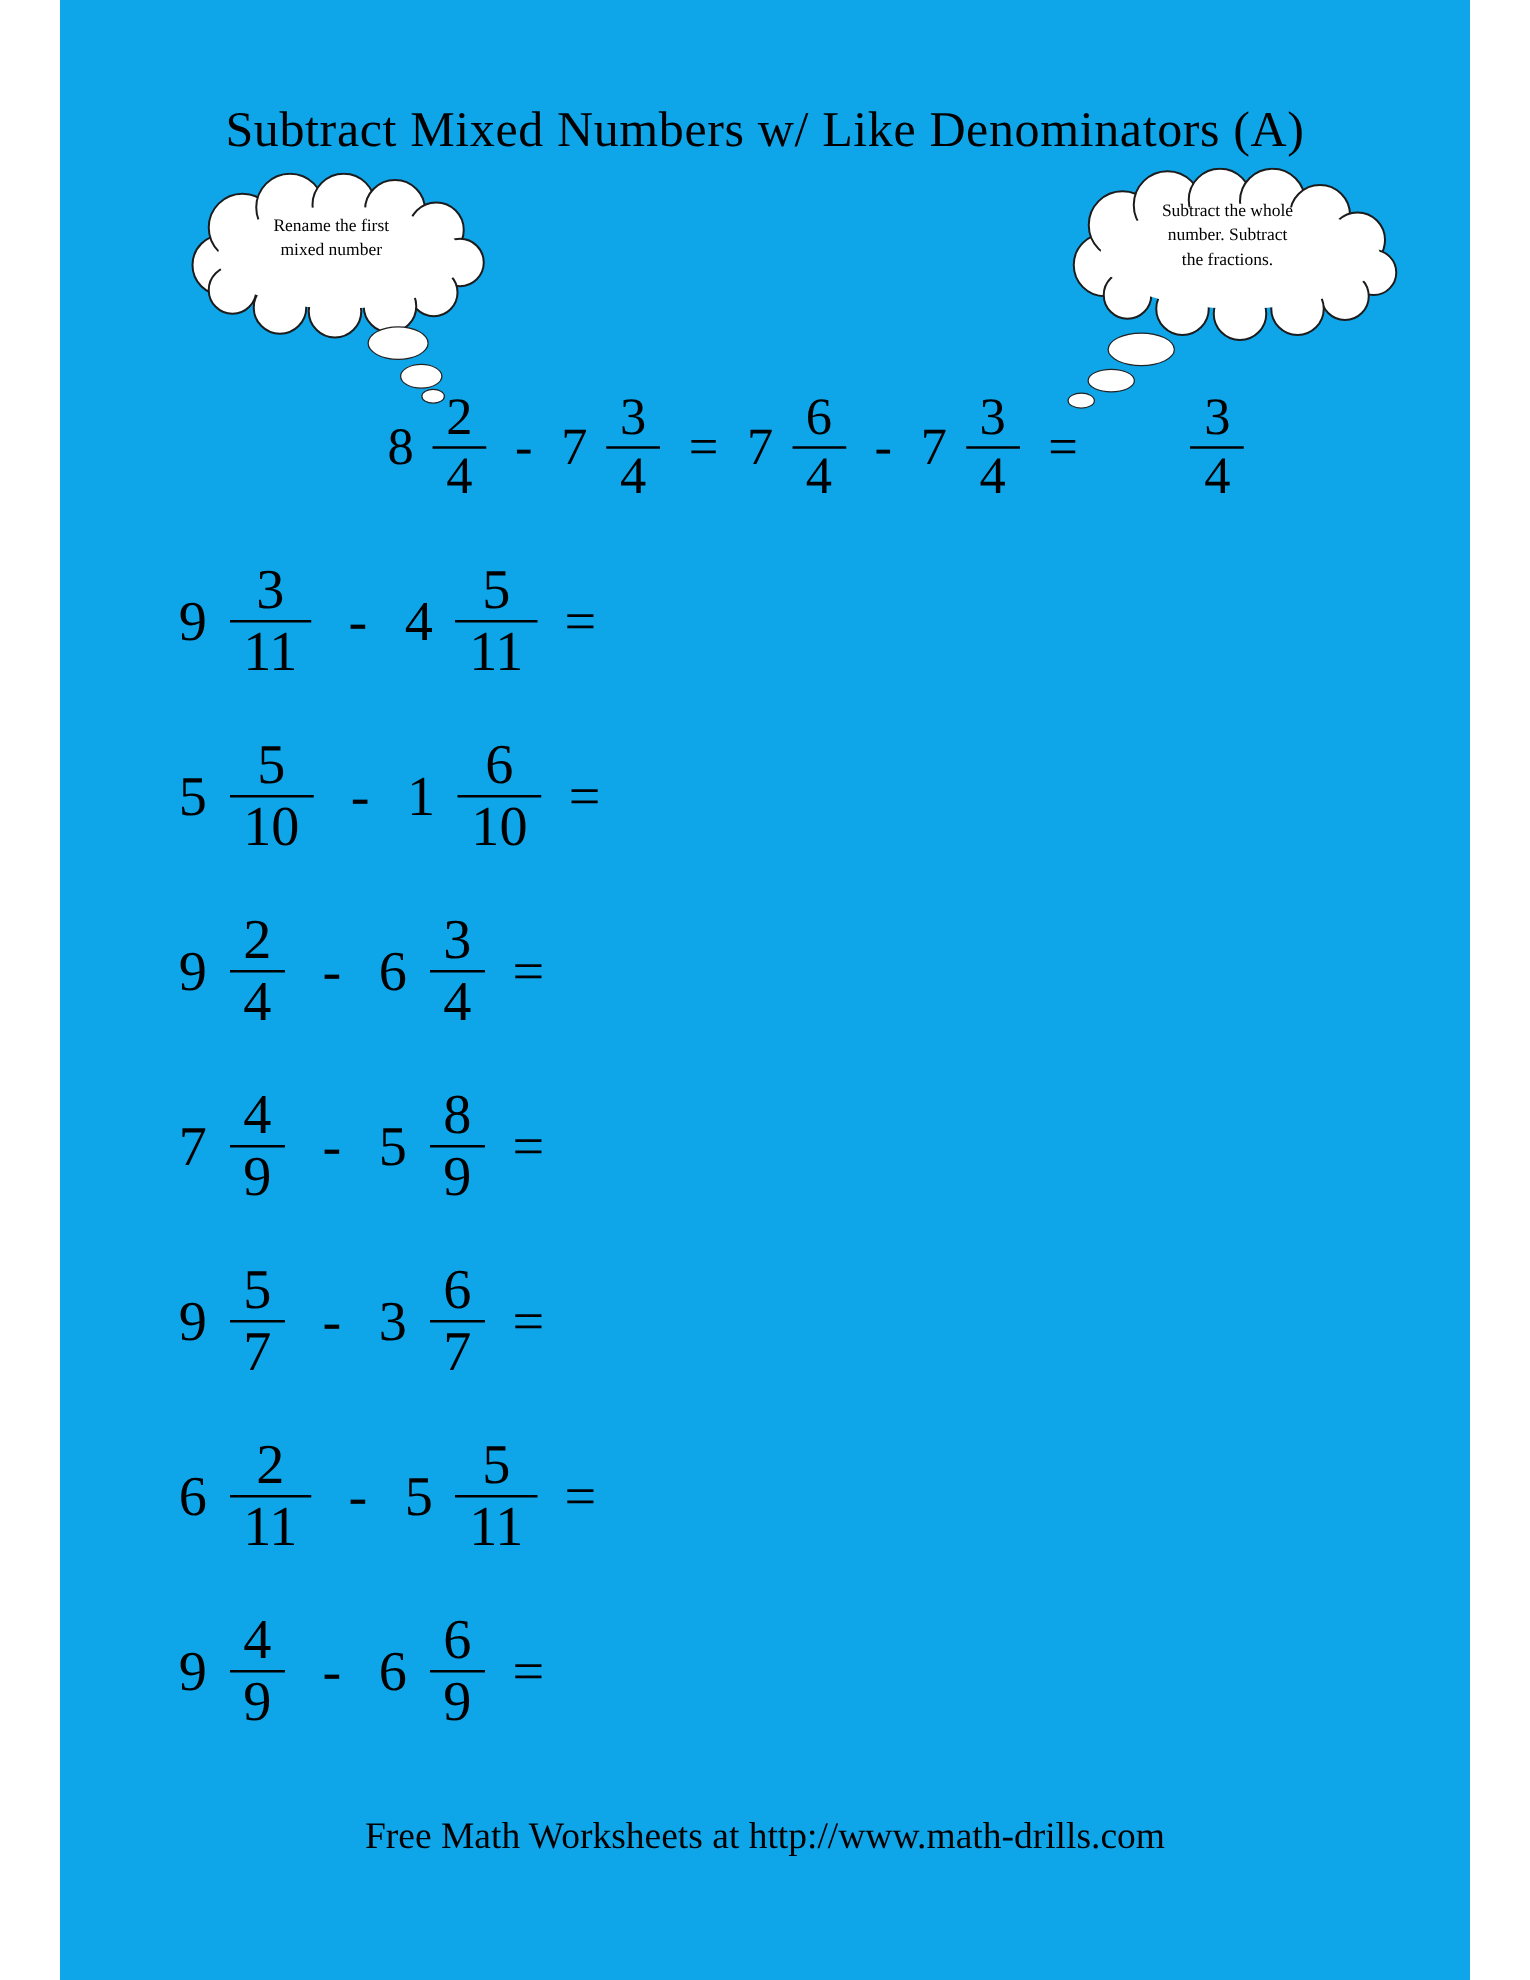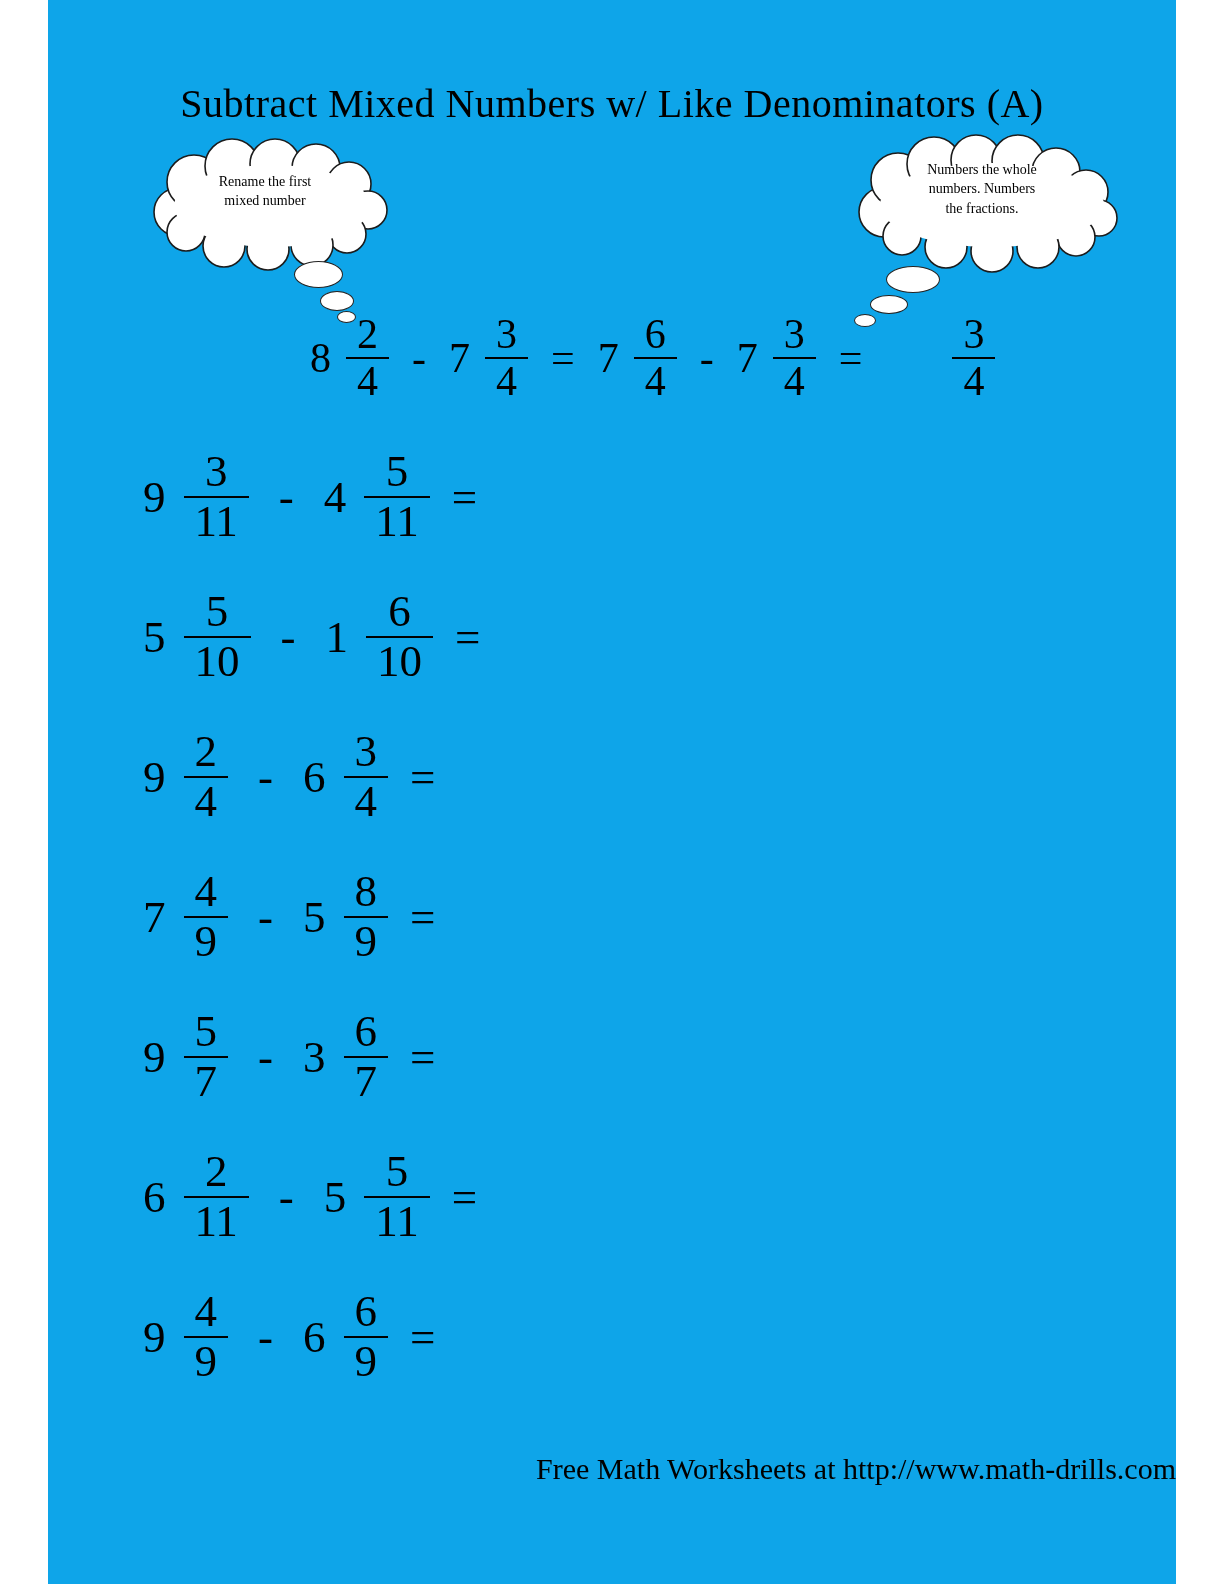--- a/index.html
+++ b/index.html
@@ -94,21 +94,21 @@
     column-gap: 18px;
     font-size: 45px;
   }
   .problem-row .eq { margin-left: 4px; }
 
   
   .footer {
     position: absolute;
     top: 1452px; left: 0;
     width: 100%;
-    text-align: right;
+    text-align: center;
     font-size: 30px;
   }
 </style>
 </head>
 <body>
 
 <div class="page">
 
   <h1 class="title">Subtract Mixed Numbers w/ Like Denominators (A)</h1>
 
@@ -149,22 +149,22 @@
       <circle cx="263" cy="84" r="18"></circle>
       <circle cx="240" cy="103" r="19"></circle>
       <circle cx="202" cy="113" r="21"></circle>
       <circle cx="156" cy="117" r="21"></circle>
       <circle cx="110" cy="113" r="21"></circle>
       <circle cx="66" cy="102" r="19"></circle>
     </g>
     <ellipse cx="156" cy="71" rx="112" ry="42" fill="#ffffff" stroke="none"></ellipse>
   </svg>
   <div class="bubble-text bubble-text-right">
-    <div>Numbers the whole</div>
-    <div>numbers. Numbers</div>
+    <div>Subtract the whole</div>
+    <div>number. Subtract</div>
     <div>the fractions.</div>
   </div>
   <div class="dot dot-r1"></div>
   <div class="dot dot-r2"></div>
   <div class="dot dot-r3"></div>
 
   <div class="example-row">
     <span class="wn">8</span>
     <span class="frac">
       <span class="fnum">2</span>

